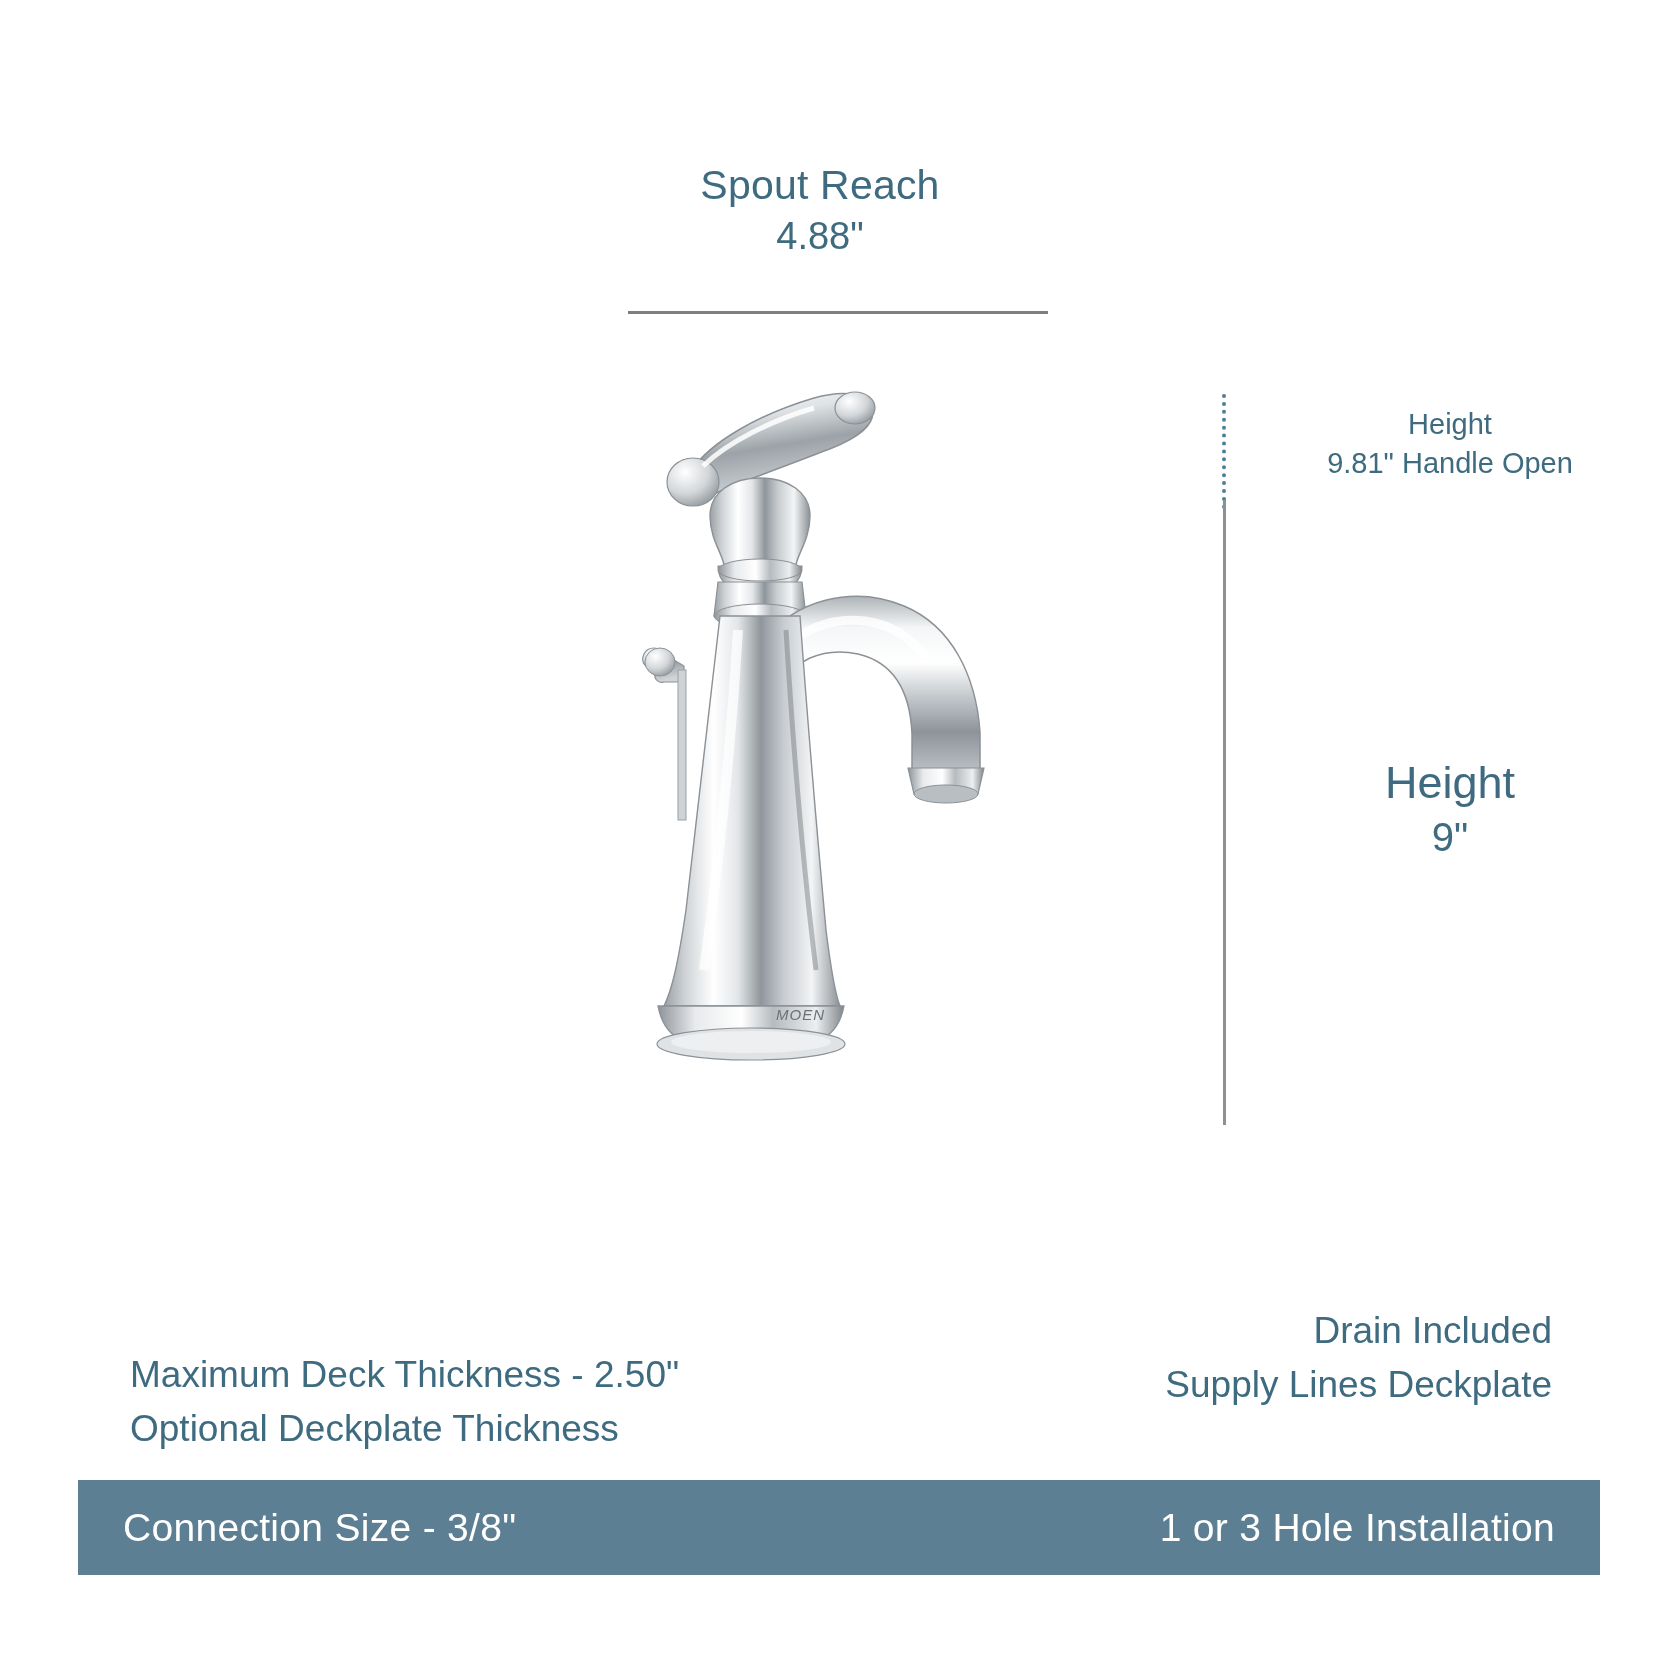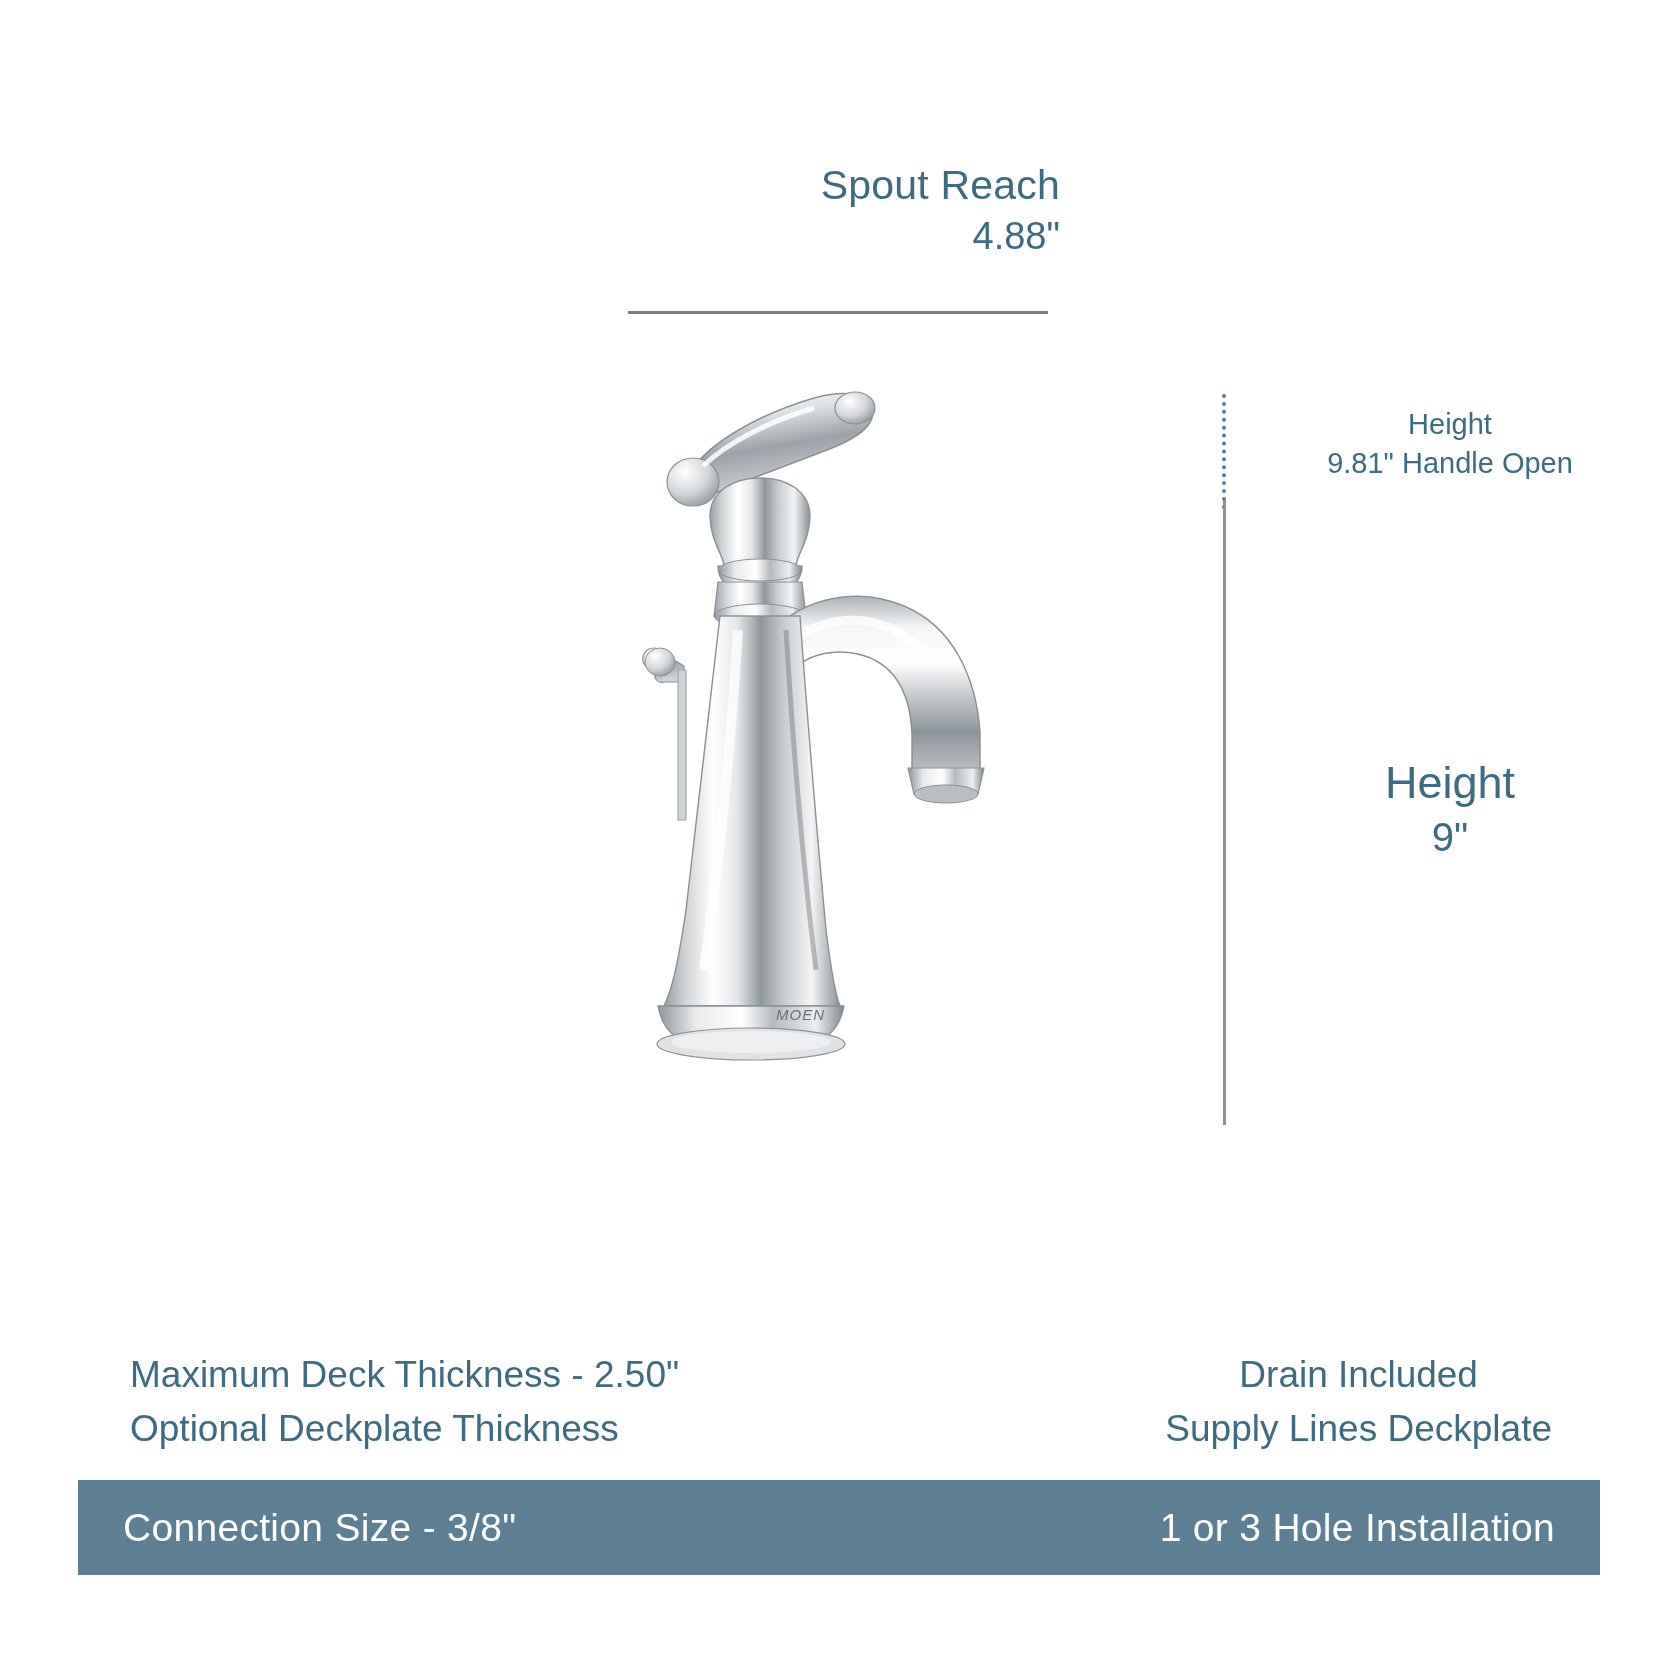--- a/index.html
+++ b/index.html
@@ -14,21 +14,21 @@
     font-family: "Liberation Sans", sans-serif;
     overflow: hidden;
   }
 
   
   #spout-reach-block {
     position: absolute;
     left: 580px;
     top: 160px;
     width: 480px;
-    text-align: right;
+    text-align: center;
   }
   #spout-reach-block .label {
     font-size: 41px;
     color: #3e6b80;
     line-height: 1.25;
     letter-spacing: 0.2px;
   }
   #spout-reach-block .value {
     font-size: 38px;
     color: #3e6b80;
@@ -102,22 +102,22 @@
     font-size: 37px;
     line-height: 1.45;
   }
   #deck-block {
     left: 130px;
     top: 1348px;
     text-align: left;
   }
   #drain-block {
     right: 128px;
-    top: 1348px;
-    text-align: center;
+    top: 1304px;
+    text-align: right;
   }
 
   
   #bottom-bar {
     position: absolute;
     left: 78px;
     top: 1480px;
     width: 1522px;
     height: 95px;
     background: #5c7f93;

